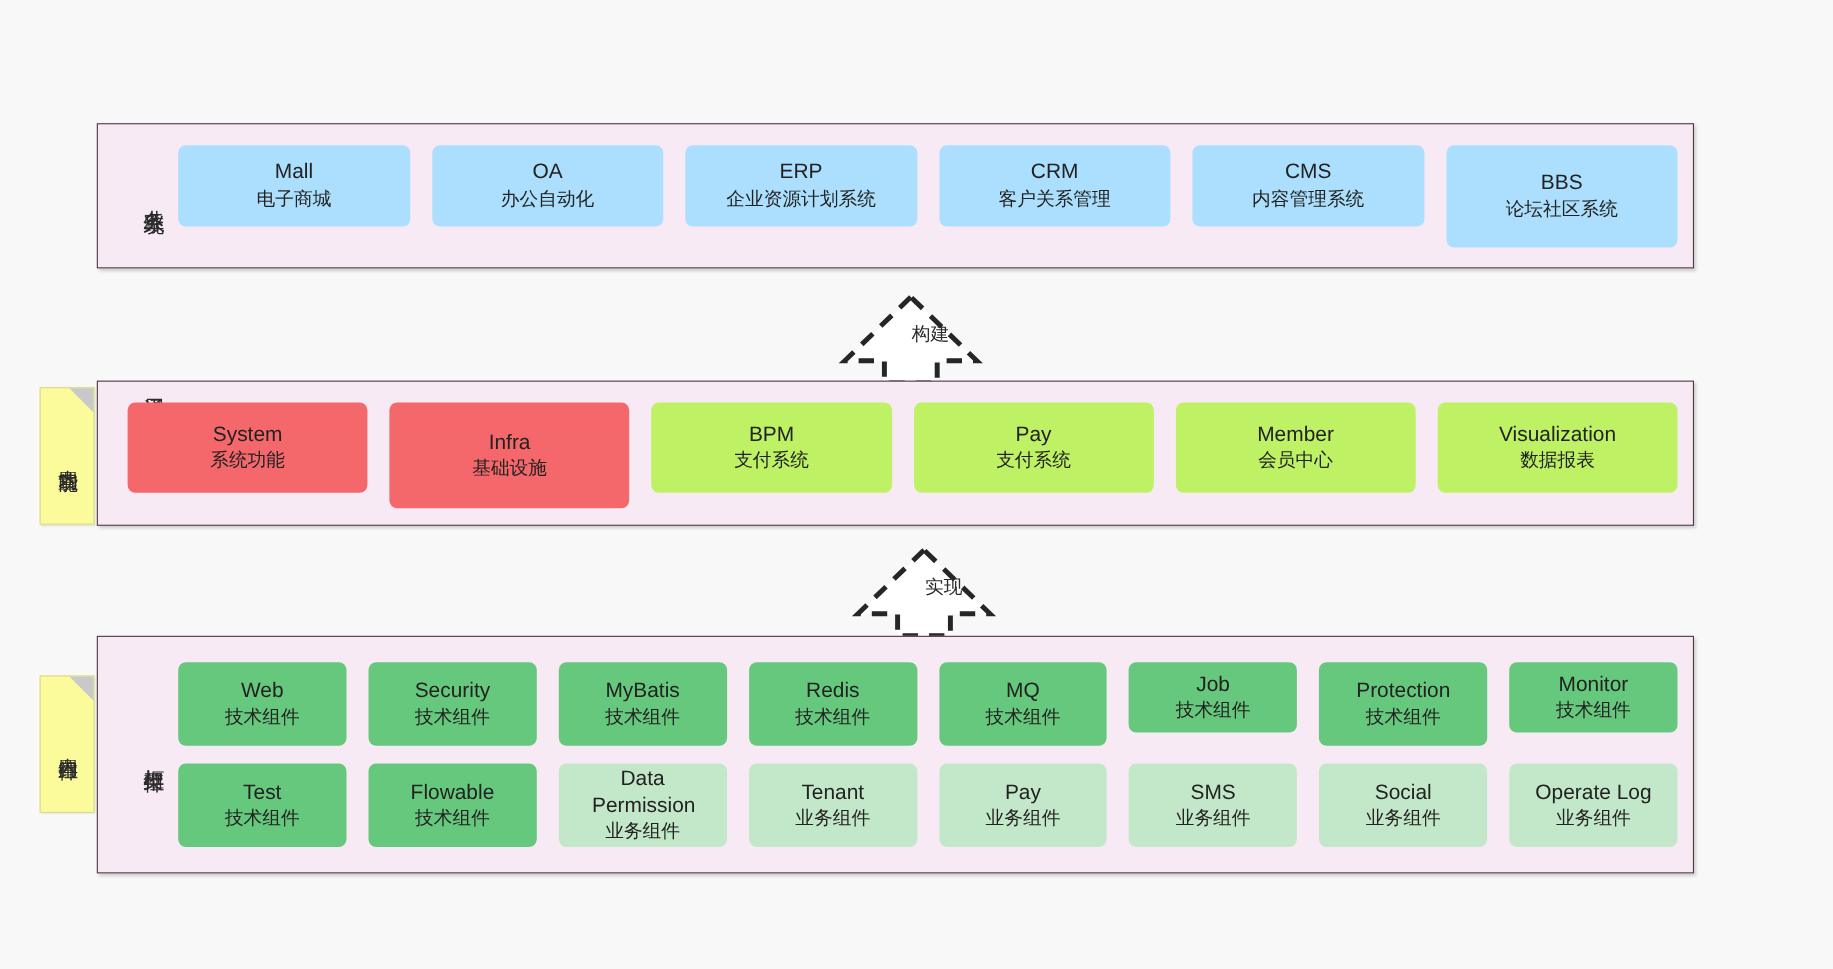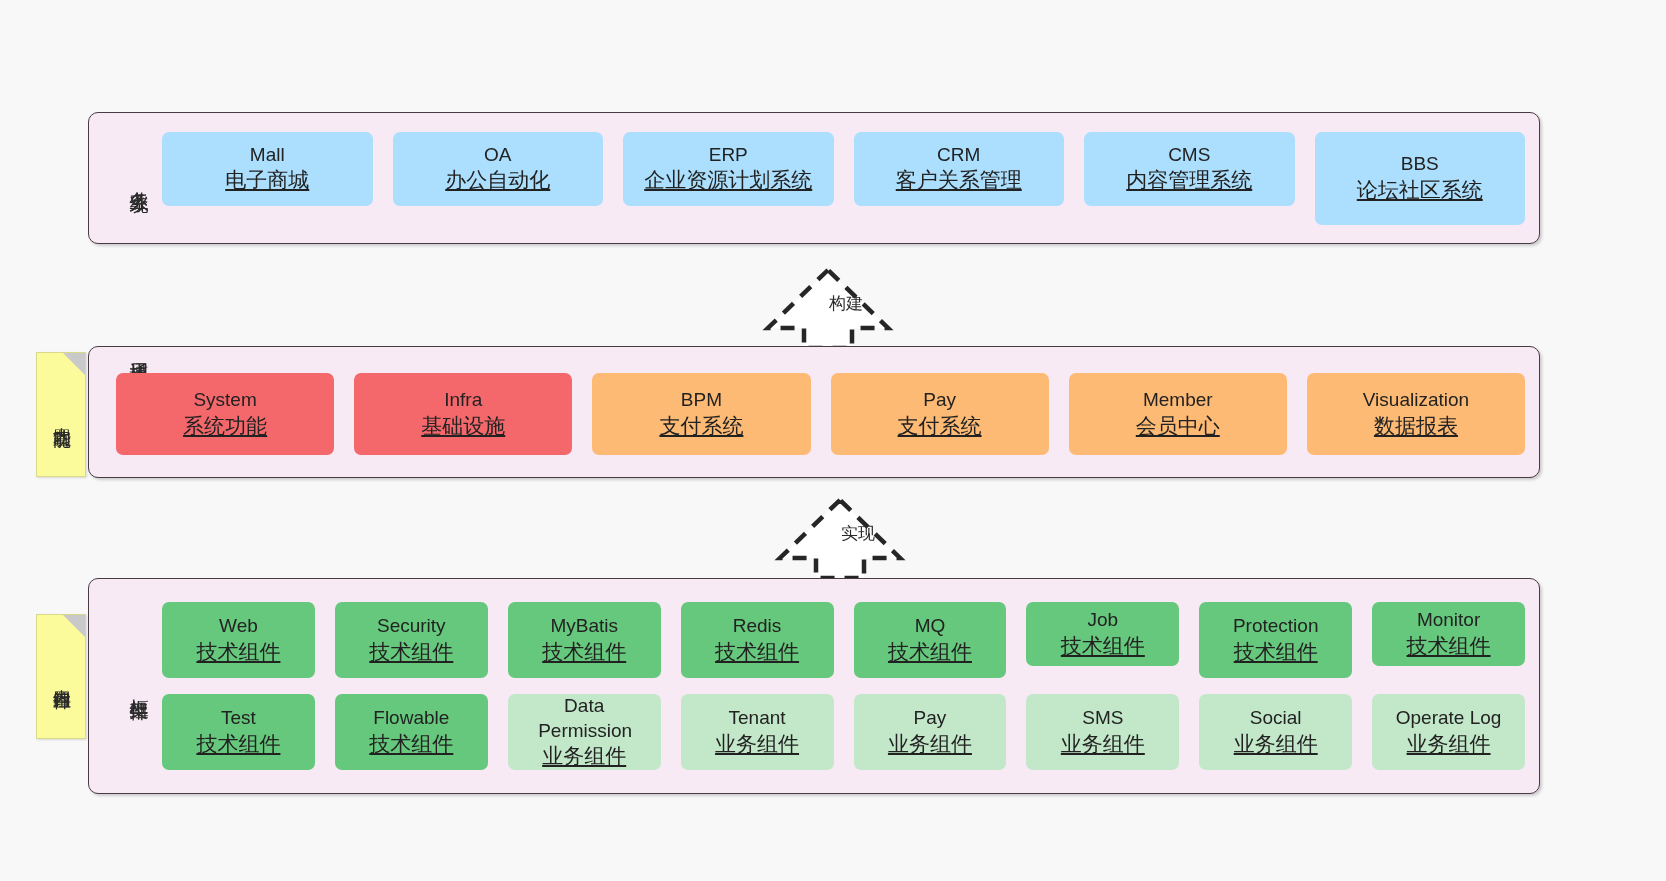--- a/index.html
+++ b/index.html
@@ -15,21 +15,21 @@
     height: 881px;
     background: #f8f8f8;
     overflow: hidden;
   }
 
   
   .band {
     position: absolute;
     background: #f8eaf5;
     border: 1.6px solid #4a3a44;
-    border-radius: 10px;
+    border-radius: 0;
     display: flex;
     align-items: stretch;
     box-shadow: 2px 2px 3px rgba(0,0,0,0.18);
     padding-left: 27px;
   }
   .band-label {
     flex: 0 0 auto;
     width: 46px;
     display: flex;
     align-items: center;
@@ -65,25 +65,25 @@
     flex-direction: column;
     align-items: center;
     justify-content: center;
     text-align: center;
     color: #222;
     padding: 6px 4px;
     line-height: 1.28;
     user-select: none;
   }
   .card .t1 { font-size: 19px; }
-  .card .t2 { font-size: 21px; text-decoration: underline; }
+  .card .t2 { font-size: 17px; }
 
   .c-blue       { background: #abdffd; }
   .c-red        { background: #f4686c; }
-  .c-pink       { background: #fdba74; }
+  .c-pink       { background: #bef264; }
   .c-green      { background: #66c87d; }
   .c-greenlight { background: #c3e8c9; }
 
   
   .sticky {
     position: absolute;
     width: 50px;
     background: #fbfb9c;
     border: 1px solid #d9d98c;
     display: flex;
@@ -170,21 +170,21 @@
   </div>
 
   <div class="band" id="band-common" style="left:88px; top:346px; width:1452px; height:132px;flex-direction:column;">
     <div class="band-label">通用模块</div>
     <div class="band-body">
       <div class="row">
         <div class="card c-red" style="height:82px">
           <span class="t1">System</span>
           <span class="t2">系统功能</span>
         </div>
-        <div class="card c-red" style="height:82px">
+        <div class="card c-red" style="height:96px">
           <span class="t1">Infra</span>
           <span class="t2">基础设施</span>
         </div>
         <div class="card c-pink" style="height:82px">
           <span class="t1">BPM</span>
           <span class="t2">支付系统</span>
         </div>
         <div class="card c-pink" style="height:82px">
           <span class="t1">Pay</span>
           <span class="t2">支付系统</span>

